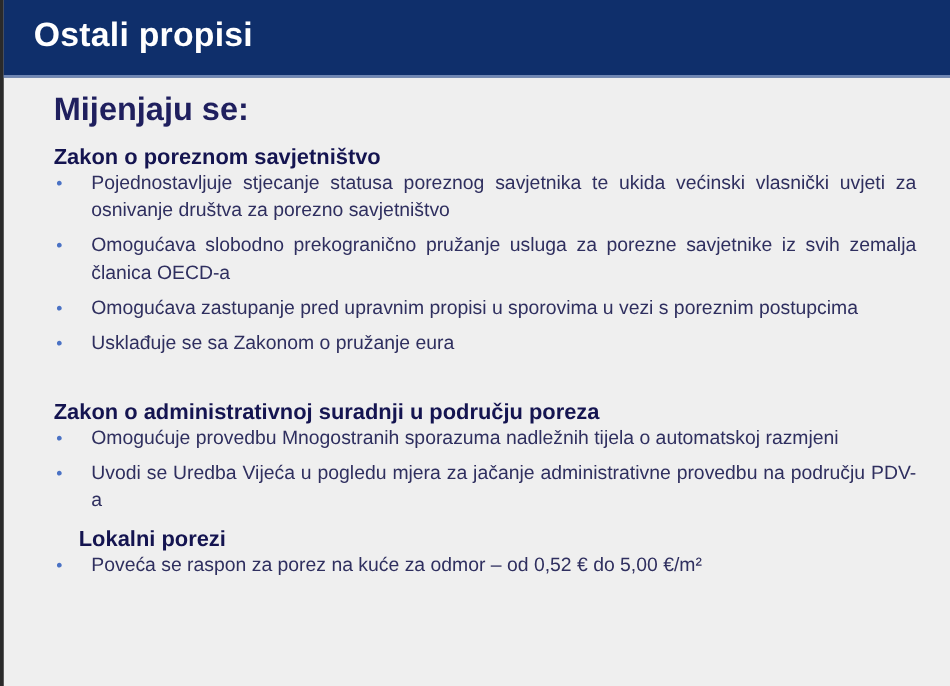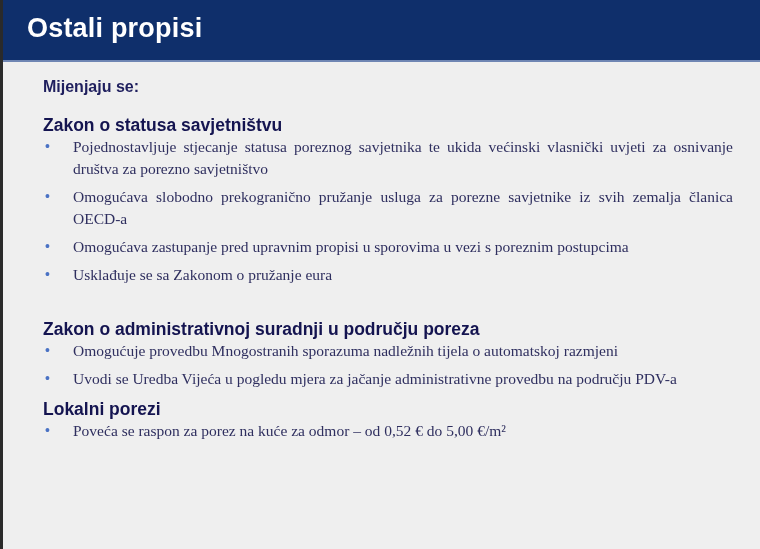--- a/index.html
+++ b/index.html
@@ -38,35 +38,35 @@
       letter-spacing: 0.2px;
     }
     .content {
       position: absolute;
       left: 40px;
       top: 72px;
       width: 690px;
       color: #2a2a5a;
     }
     .subtitle {
-      font-size: 16px;
+      font-size: 26px;
       font-weight: bold;
       color: #1f1f5e;
       margin: 0 0 12px 0;
       line-height: 30px;
     }
     .section-title {
       font-size: 17.5px;
       font-weight: bold;
       color: #141450;
       line-height: 22px;
       margin: 0;
     }
     .section-title.gap-top { margin-top: 32px; }
-    .section-title.gap-top-small { margin-top: 8px; }
+    .section-title.gap-top-small { margin-top: 8px; margin-left: 20px; }
     ul.bullets {
       list-style: none;
       margin: 0;
       padding: 0;
     }
     ul.bullets li {
       position: relative;
       padding-left: 30px;
       font-size: 15.5px;
       line-height: 22px;
@@ -75,34 +75,34 @@
       margin-bottom: 6px;
     }
     ul.bullets li .bullet {
       position: absolute;
       left: 2px;
       top: 0;
       color: #4a72c4;
       font-size: 14px;
       line-height: 20px;
     }
-    ul.bullets li .text { display: block; font-family: Liberation Serif, serif; }
+    ul.bullets li .text { display: block; }
   </style>
 </head>
 <body>
 
 <div class="slide">
   <div class="header">
     <div class="header-title">Ostali propisi</div>
   </div>
 
   <div class="content">
     <div class="subtitle">Mijenjaju se:</div>
 
-    <div class="section-title">Zakon o statusa savjetništvu</div>
+    <div class="section-title">Zakon o poreznom savjetništvo</div>
     <ul class="bullets">
       <li>
         <span class="bullet">•</span>
         <span class="text">Pojednostavljuje stjecanje statusa poreznog savjetnika te ukida većinski vlasnički uvjeti za osnivanje društva za porezno savjetništvo</span>
       </li>
       <li>
         <span class="bullet">•</span>
         <span class="text">Omogućava slobodno prekogranično pružanje usluga za porezne savjetnike iz svih zemalja članica OECD-a</span>
       </li>
       <li>

